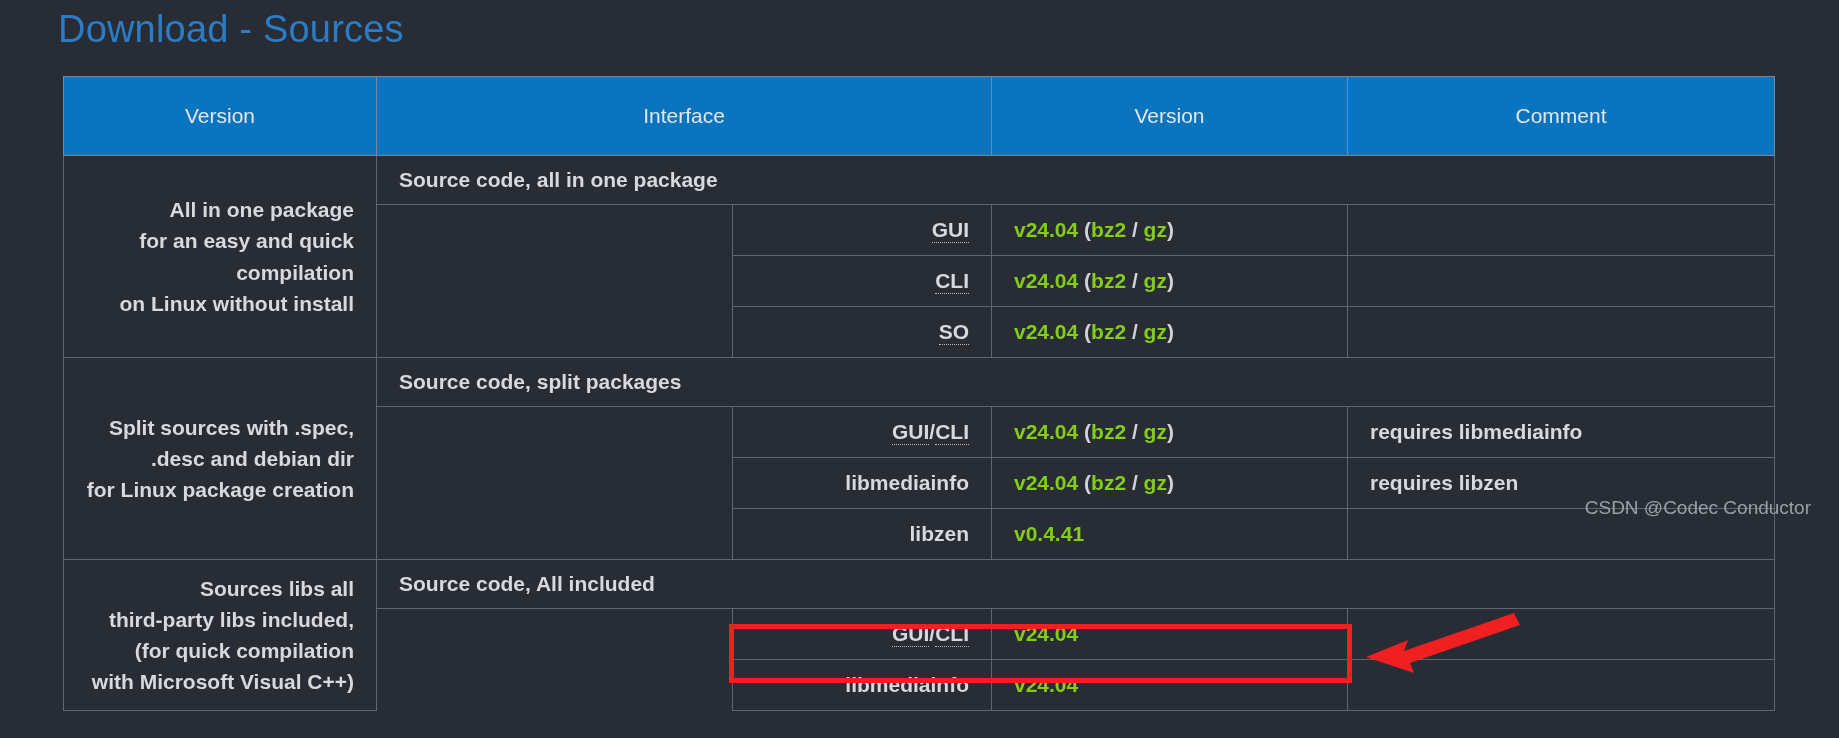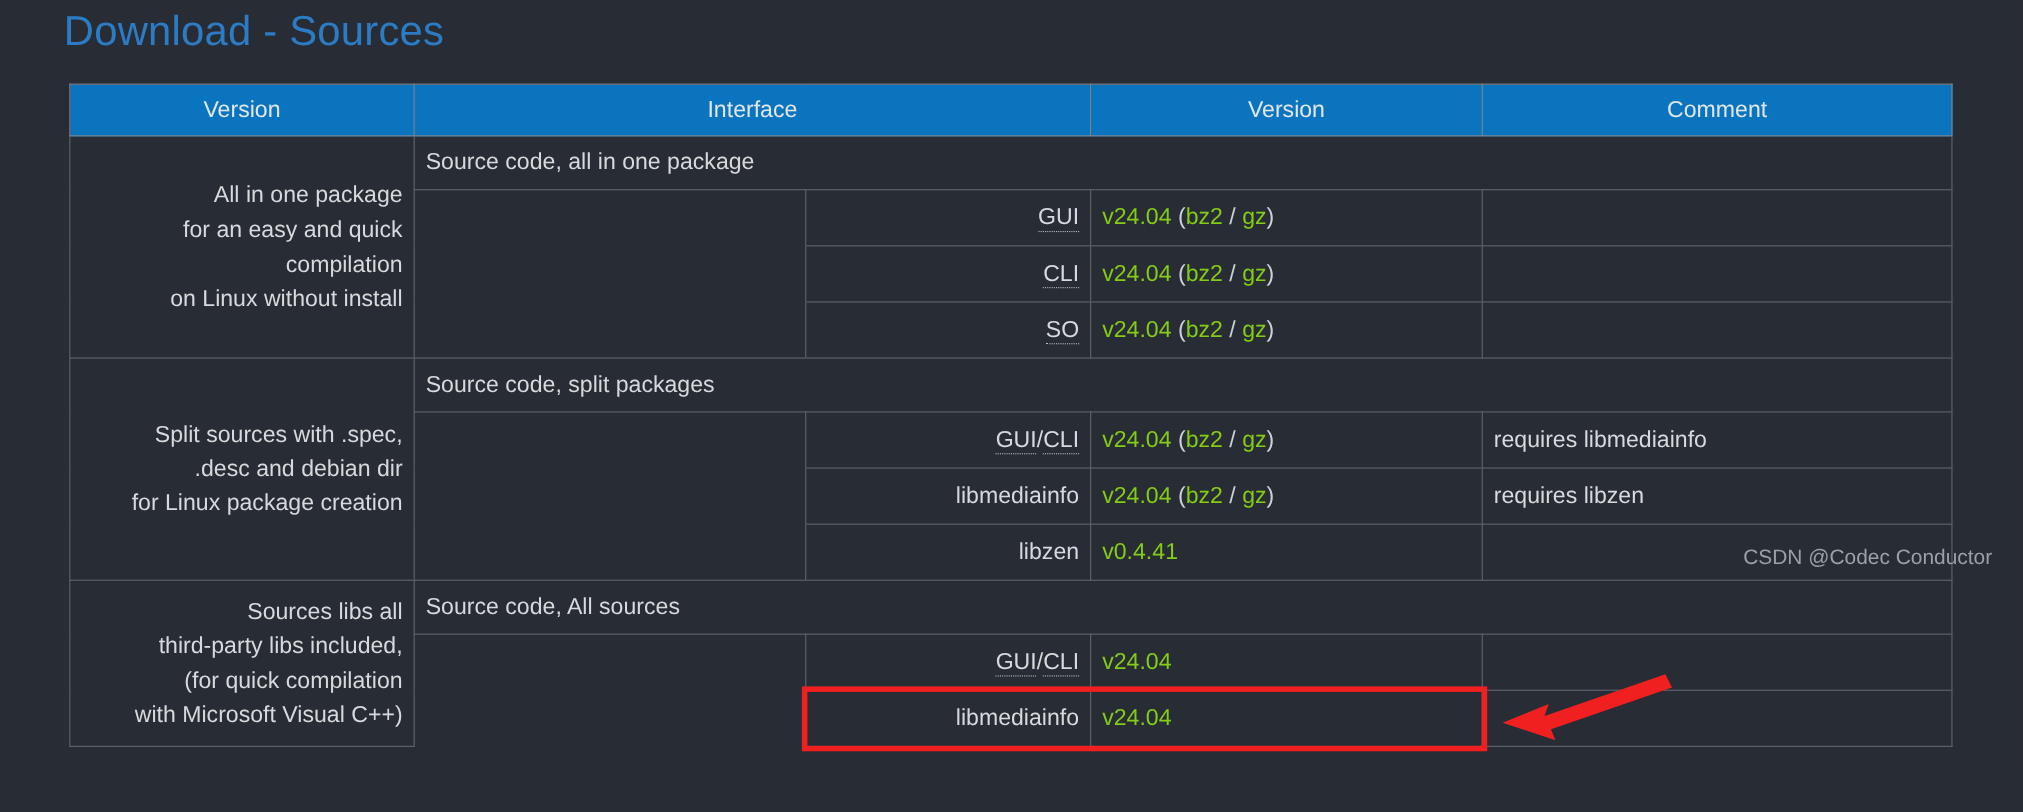--- a/index.html
+++ b/index.html
@@ -54,29 +54,30 @@
   table.dl col.c-comment  { width: 427px; }
 
   table.dl th {
     background: #0a75be;
     color: #e2e6ea;
     font-weight: 400;
     font-size: 21px;
     height: 46px;
     text-align: center;
     border: 1px solid #7f8590;
-    padding: 0 8px;
+    padding: 16px 8px;
   }
 
   table.dl td {
     border: 1px solid #60656e;
     font-size: 21px;
     color: #d7d9dc;
-    padding: 0 10px;
+    padding: 0 22px;
     vertical-align: middle;
+    font-weight: bold;
   }
 
   td.desc {
     text-align: right;
     line-height: 1.48;
     padding: 14px 12px;
   }
 
   td.section-head {
     text-align: left;
@@ -216,21 +217,21 @@
             <td class="verlinks"><a class="lnk" href="#">v0.4.41</a></td>
             <td class="comment"></td>
           </tr>
           <tr>
             <td class="desc" rowspan="3">
               <div>Sources libs all</div>
               <div>third-party libs included,</div>
               <div>(for quick compilation</div>
               <div>with Microsoft Visual C++)</div>
             </td>
-            <td class="section-head" colspan="4">Source code, All sources</td>
+            <td class="section-head" colspan="4">Source code, All included</td>
           </tr>
           <tr>
             <td style="border-top: none; border-bottom: none; border-left: none;">&nbsp;</td>
             <td class="iface"><span class="abbr">GUI</span><span>/</span><span class="abbr">CLI</span></td>
             <td class="verlinks"><a class="lnk" href="#">v24.04</a></td>
             <td class="comment"></td>
           </tr>
           <tr>
             <td style="border-top: none; border-bottom: none; border-left: none;">&nbsp;</td>
             <td class="iface">libmediainfo</td>

